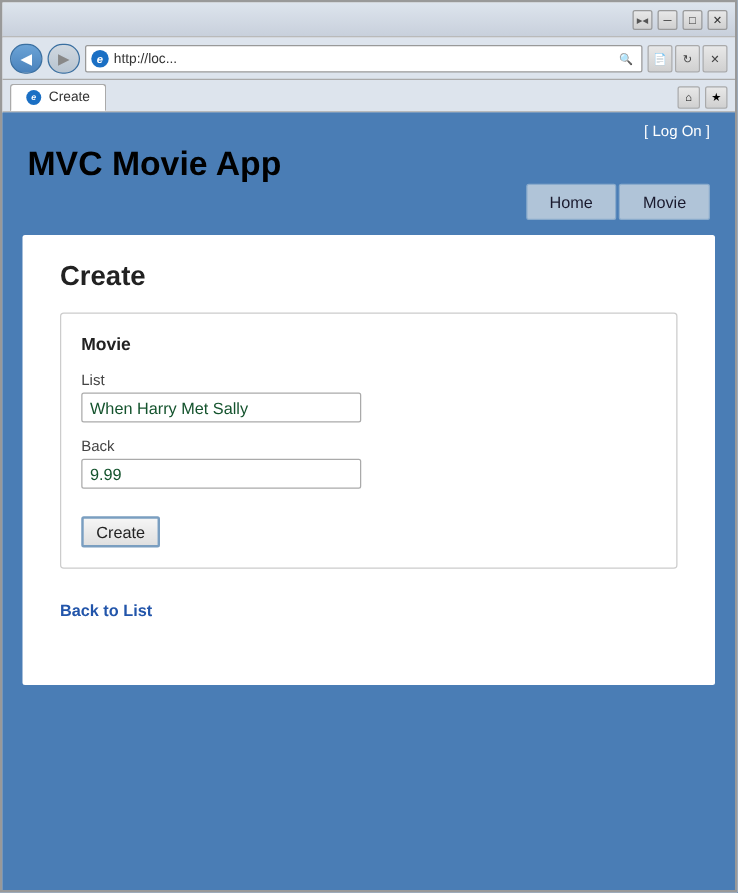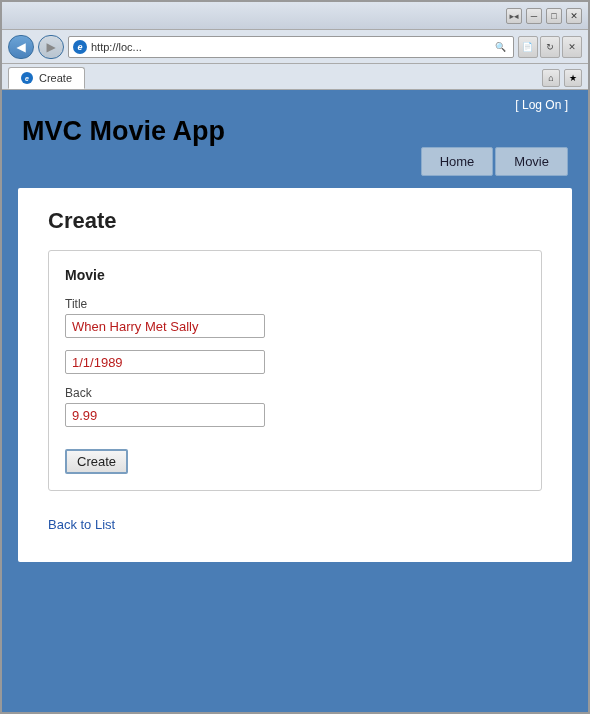--- a/index.html
+++ b/index.html
@@ -309,27 +309,27 @@
 
     .field-label {
       font-size: 12px;
       color: #444;
       margin-bottom: 3px;
       display: block;
     }
 
     .field-input {
       display: block;
-      width: 200px;
+      width: 224px;
       height: 24px;
       border: 1px solid #aaa;
       border-radius: 2px;
       padding: 2px 6px;
       font-size: 13px;
-      color: #b91c1c;
+      color: #14532d;
       background: white;
     }
 
     .create-button {
       margin-top: 10px;
       padding: 3px 10px;
       background: linear-gradient(to bottom, #f5f5f5, #e0e0e0);
       border: 2px solid #7a9ec0;
       border-radius: 2px;
       font-size: 13px;
@@ -337,20 +337,21 @@
       color: #222;
     }
 
     .back-link {
       color: #2255aa;
       font-size: 13px;
       text-decoration: none;
       cursor: pointer;
       display: inline-block;
       margin-top: 10px;
+      font-weight: bold;
     }
   </style>
 </head>
 <body>
 
 <div class="browser-window">
 
   <div class="title-bar">
     <div class="title-bar-icon">▸◂</div>
     <div class="title-bar-buttons">
@@ -399,26 +400,25 @@
     </div>
 
     <div class="main-area">
       <div class="content-box">
         <div class="page-title">Create</div>
 
         <div class="form-section">
           <div class="form-section-title">Movie</div>
 
           <div class="field-group">
-            <label class="field-label">Title</label>
+            <label class="field-label">List</label>
             <input class="field-input" type="text" value="When Harry Met Sally" style="">
           </div>
 
           <div class="field-group">
-            <input class="field-input" type="text" value="1/1/1989" style="">
           </div>
 
 
           <div class="field-group">
             <label class="field-label">Back</label>
             <input class="field-input" type="text" value="9.99" style="">
           </div>
 
           <button class="create-button">Create</button>
         </div>

